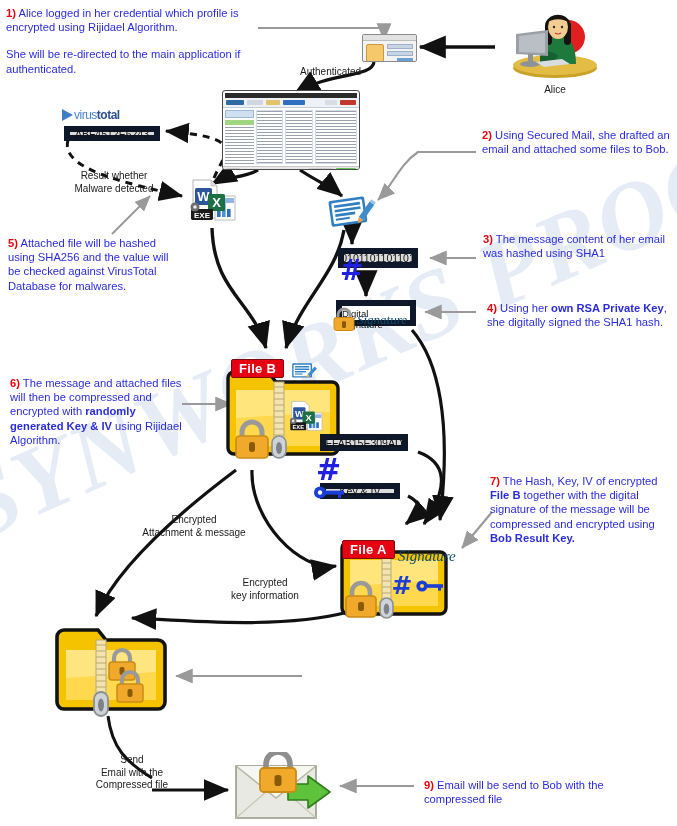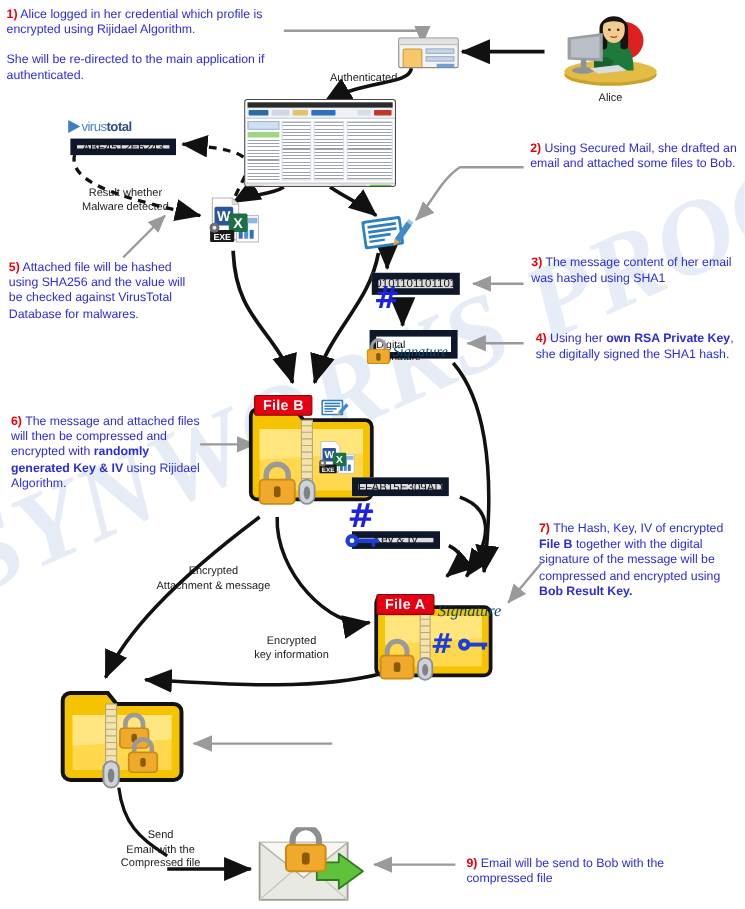--- a/index.html
+++ b/index.html
@@ -471,21 +471,21 @@
       <path d="M62,48 V42 a8,8 0 0 1 16,0 V48" stroke="#9a9a9a" stroke-width="4.2" fill="none"></path>
       <rect x="57" y="46" width="26" height="18" rx="3" fill="#f0a92a" stroke="#c98a17" stroke-width="1.5"></rect>
       <rect x="67.5" y="51" width="5" height="8" rx="2" fill="#8a5b06"></rect>
 
       <path d="M70,70 V64 a8,8 0 0 1 16,0 V70" stroke="#9a9a9a" stroke-width="4.2" fill="none"></path>
       <rect x="65" y="68" width="26" height="18" rx="3" fill="#f0a92a" stroke="#c98a17" stroke-width="1.5"></rect>
       <rect x="75.5" y="73" width="5" height="8" rx="2" fill="#8a5b06"></rect>
     </svg>
   </div>
 
-  <div class="cap" style="left:86px;top:754px;width:120px;">
+  <div class="cap" style="left:72px;top:754px;width:120px;">
     <span>Send</span><br>
     <span>Email with the</span><br>
     <span>Compressed file</span>
   </div>
 
   <div style="position:absolute;left:232px;top:752px;width:106px;height:70px;">
     <svg width="106" height="70" viewBox="0 0 106 70">
       <rect x="4" y="14" width="80" height="52" fill="#e9e9e4" stroke="#9a9a88" stroke-width="1.6"></rect>
       <path d="M4,14 L44,46 L84,14" fill="#f6f6f2" stroke="#b5b5a4" stroke-width="1.4"></path>
       <path d="M4,66 L34,40 M84,66 L54,40" stroke="#c8c8b8" stroke-width="1.2" fill="none"></path>

